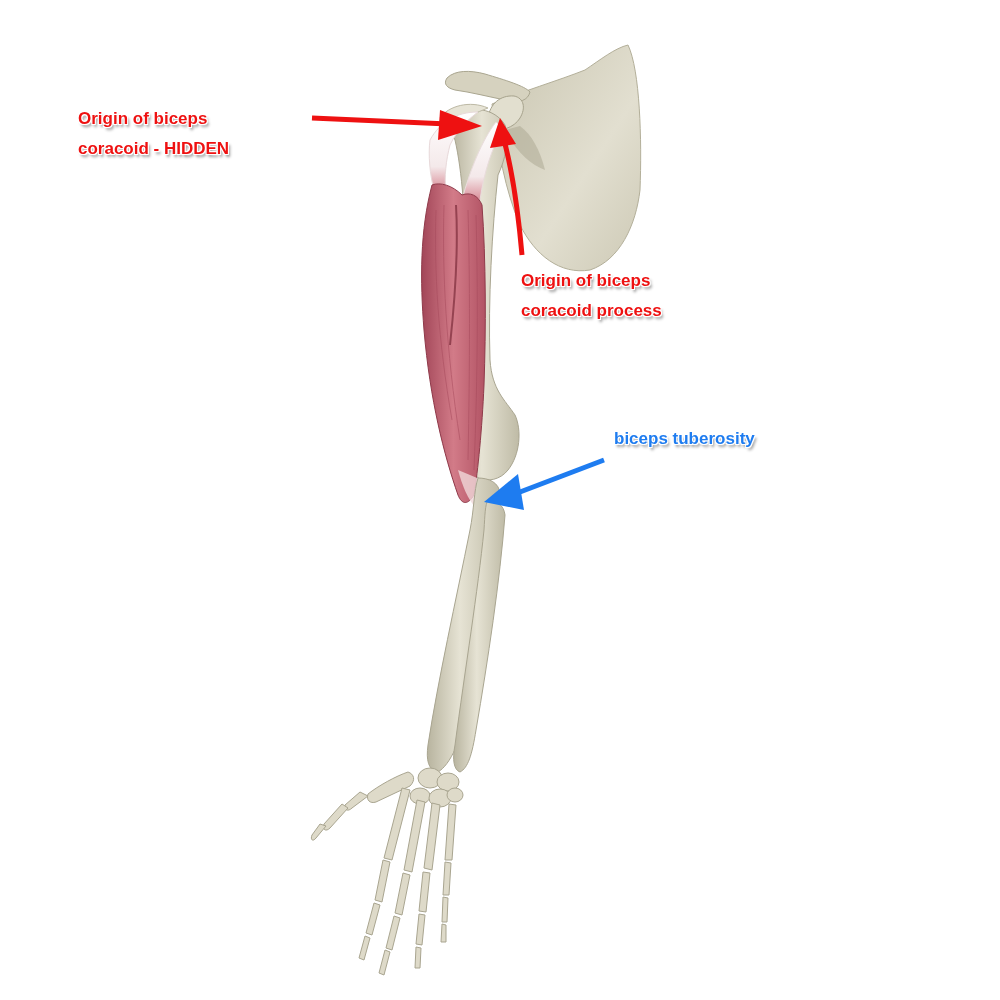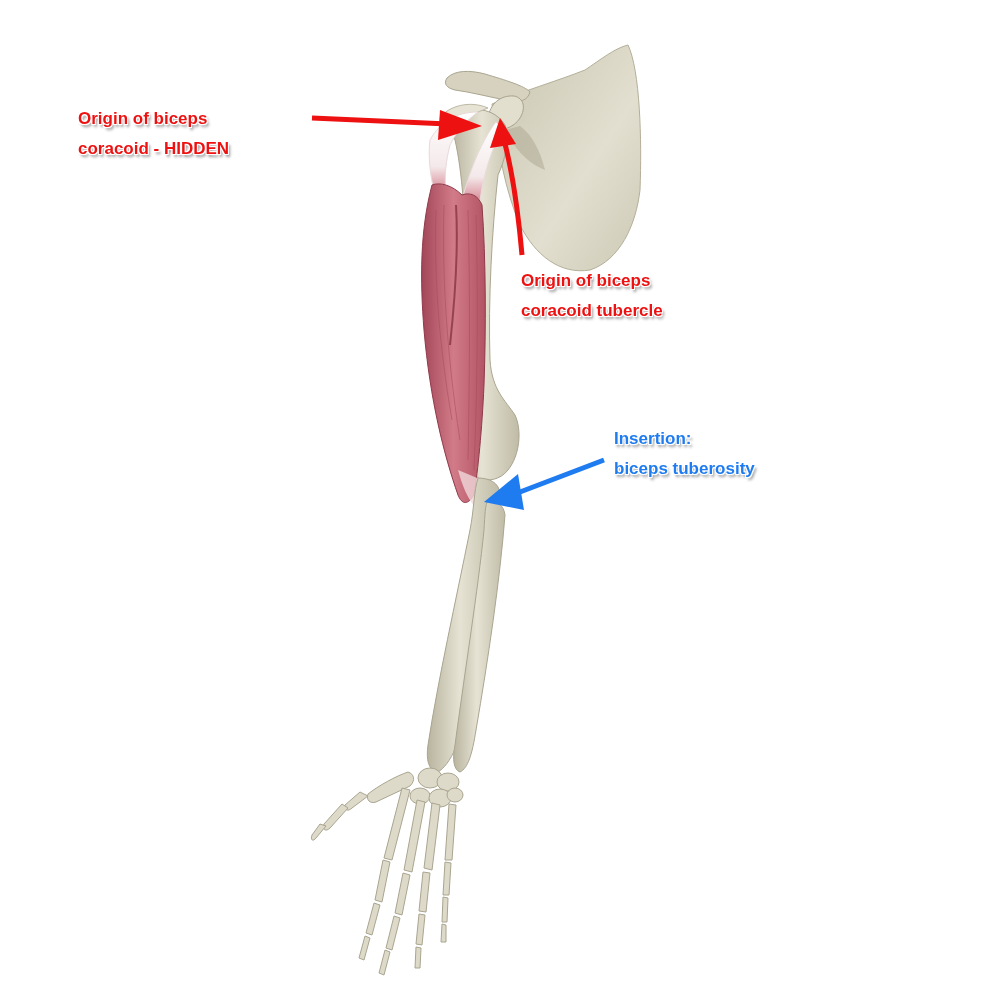--- a/index.html
+++ b/index.html
@@ -144,19 +144,18 @@
   </g>
 </svg>
 
 <div id="label-long-head" class="label red">
   <span class="line">Origin of biceps</span>
   <span class="line">coracoid - HIDDEN</span>
 </div>
 
 <div id="label-short-head" class="label red">
   <span class="line">Origin of biceps</span>
-  <span class="line">coracoid tubercle</span>
+  <span class="line">coracoid process</span>
 </div>
 
 <div id="label-insertion" class="label blue">
-  <span class="line">Insertion:</span>
   <span class="line">biceps tuberosity</span>
 </div>
 
 </body></html>

